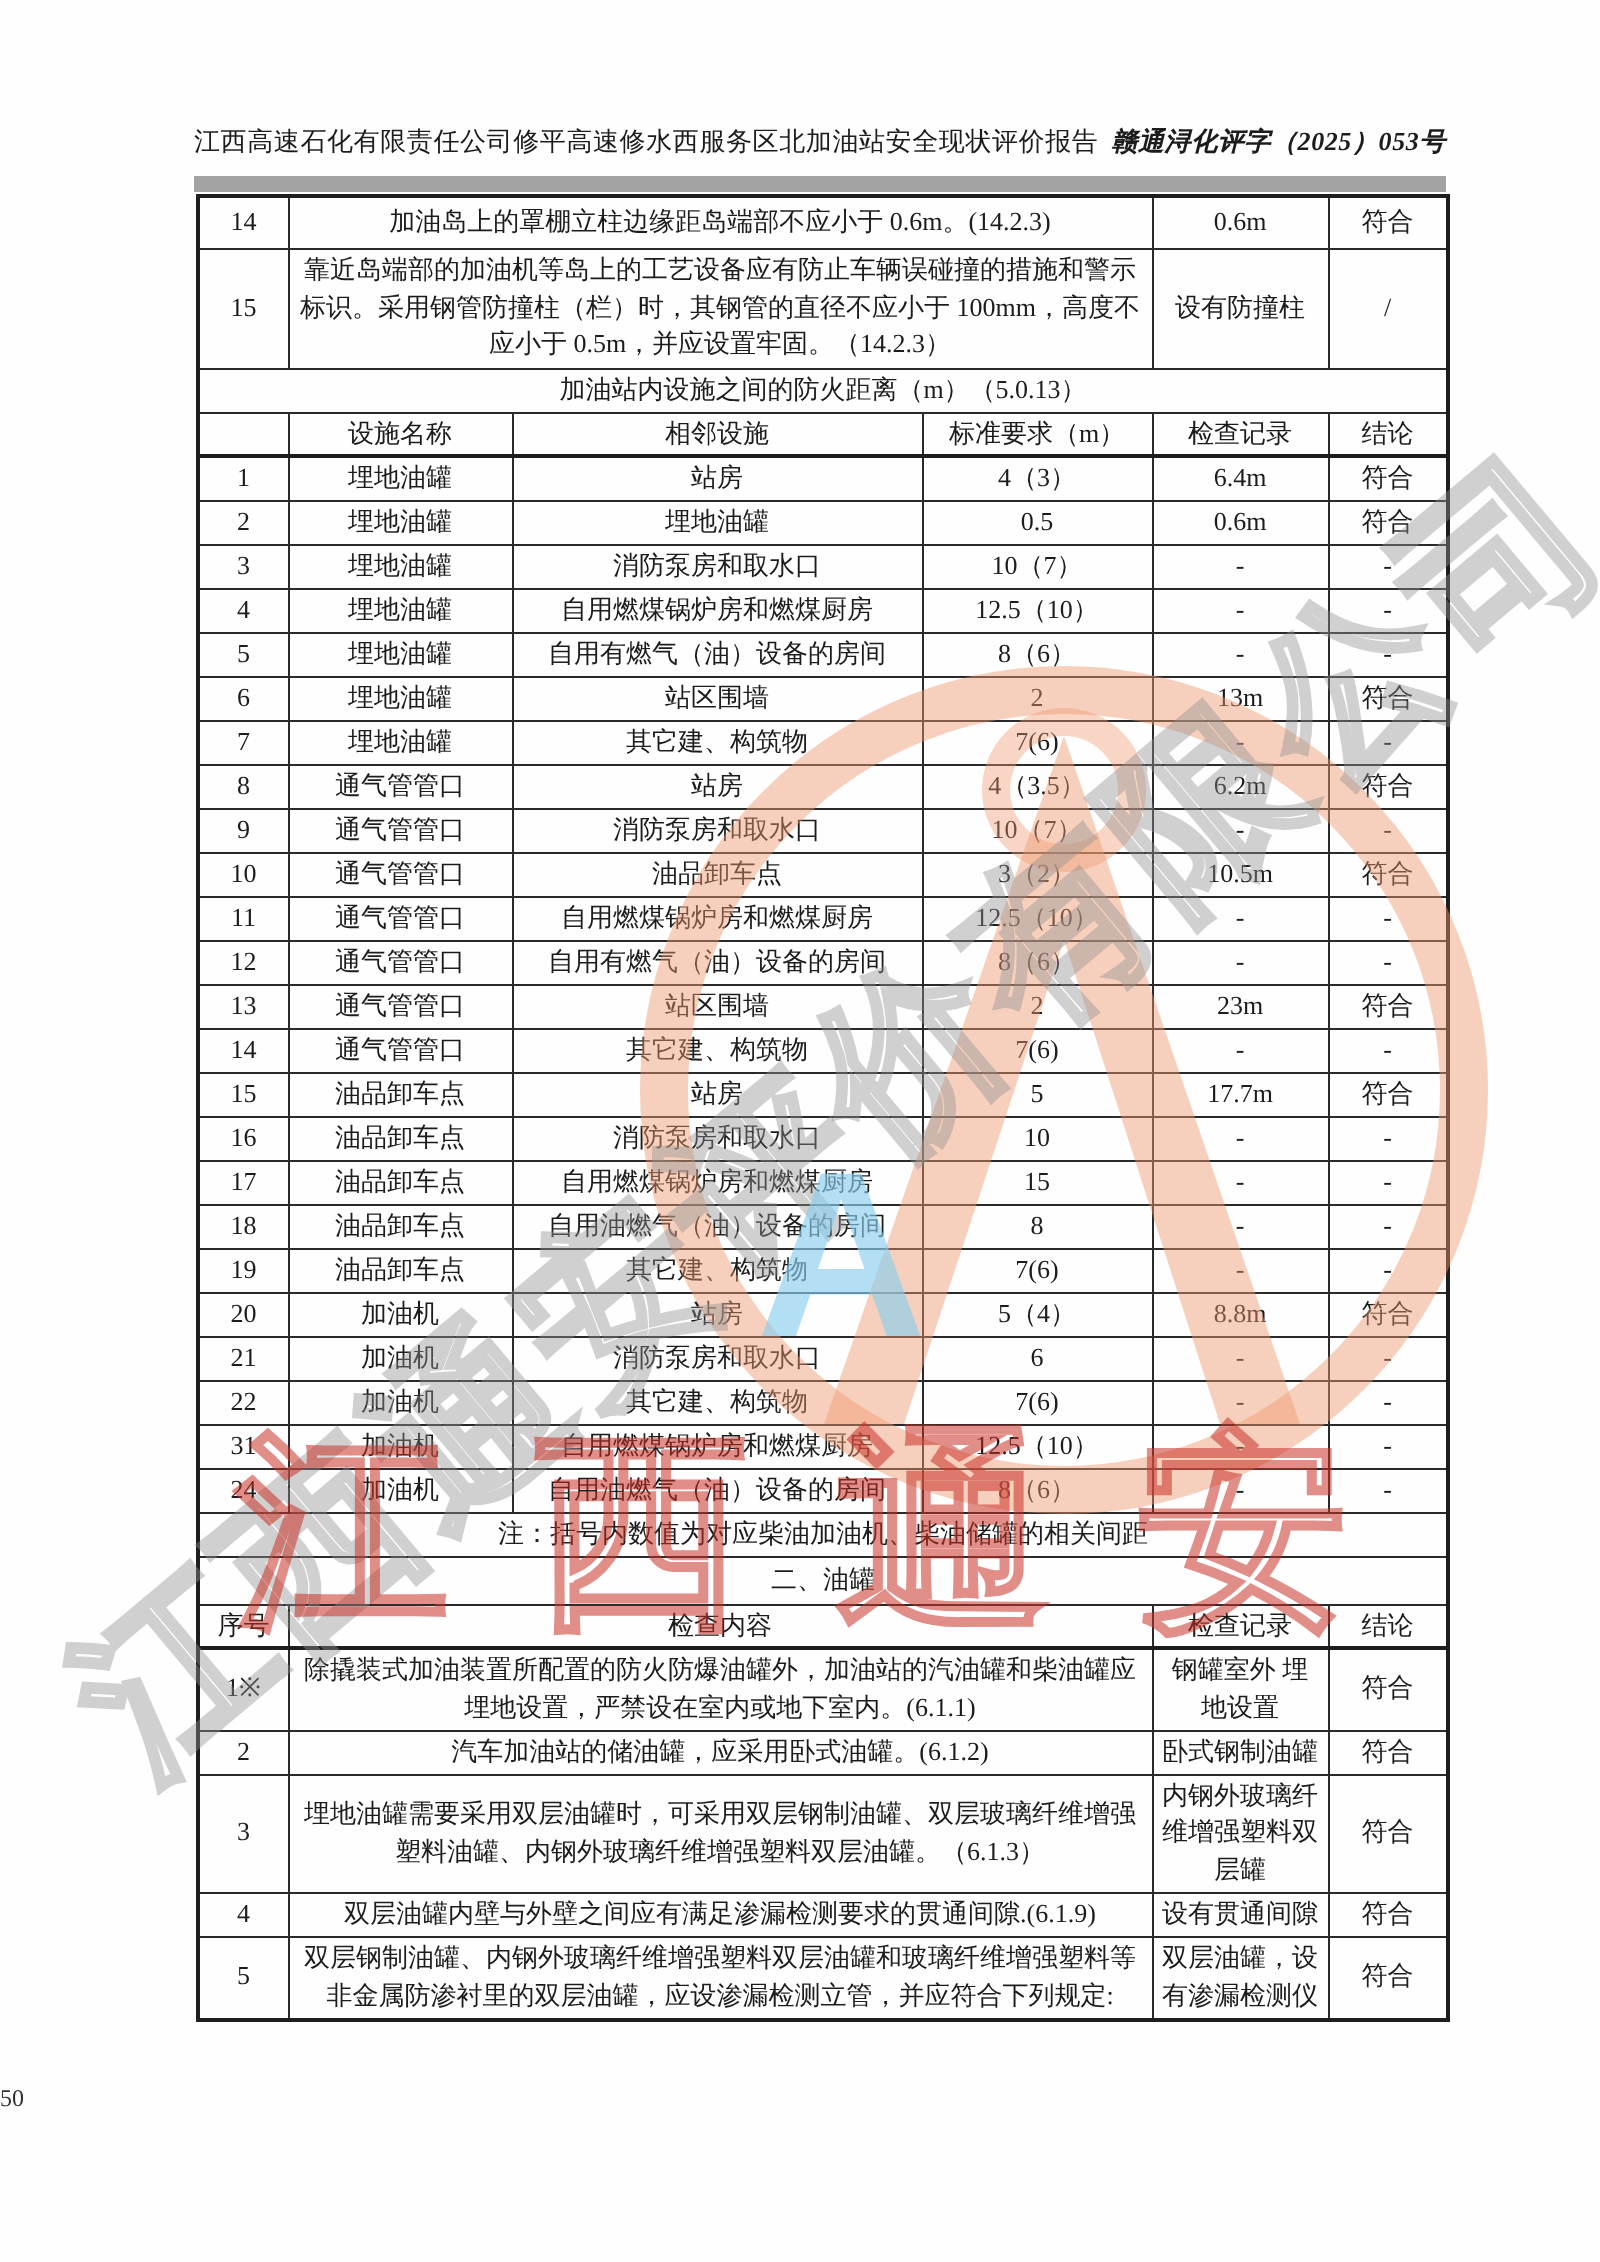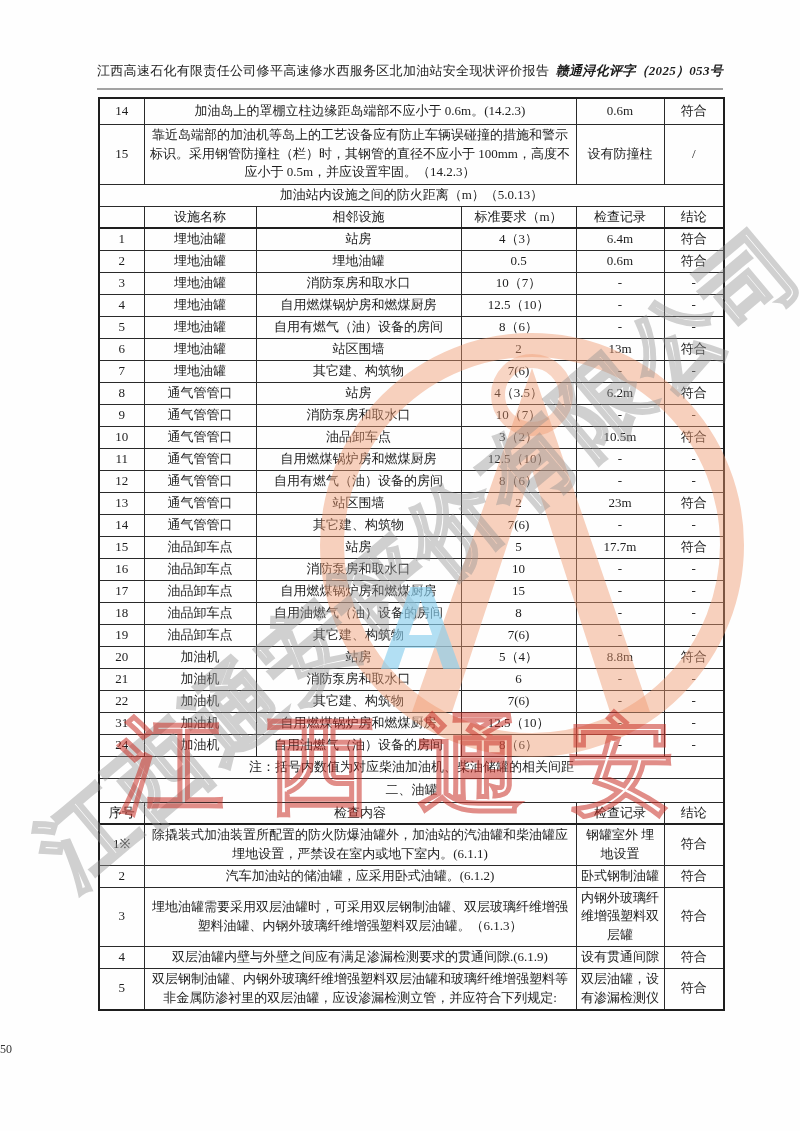--- a/index.html
+++ b/index.html
@@ -8,21 +8,21 @@
     position:relative; width:800px; height:1131px; margin:0 auto;
     background:#fefefe; overflow:hidden;
     font-family:"Liberation Serif","DejaVu Serif",serif;
     color:#1c1c1c;
   }
   
   .doc-header {
     position:absolute; left:97px; right:77px; top:62px;
     display:flex; justify-content:space-between; align-items:flex-end;
     font-size:13px; letter-spacing:0.3px; white-space:nowrap;
-    padding-bottom:8px; border-bottom:2px solid #a3a3a3;
+    padding-bottom:8px; border-bottom:8px solid #a3a3a3;
   }
   .doc-header .right { font-weight:bold;font-style:italic; }
   
   table.report {
     position:absolute; left:98px; top:97px;
     border-collapse:collapse; table-layout:fixed; width:625px;
     font-size:13px;
   }
   table.report td, table.report th {
     border:1px solid #2a2a2a; padding:1px 3px;

